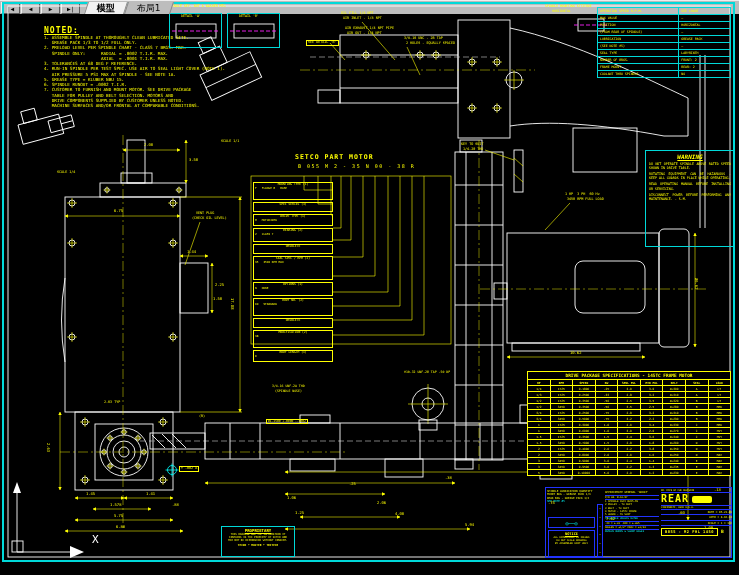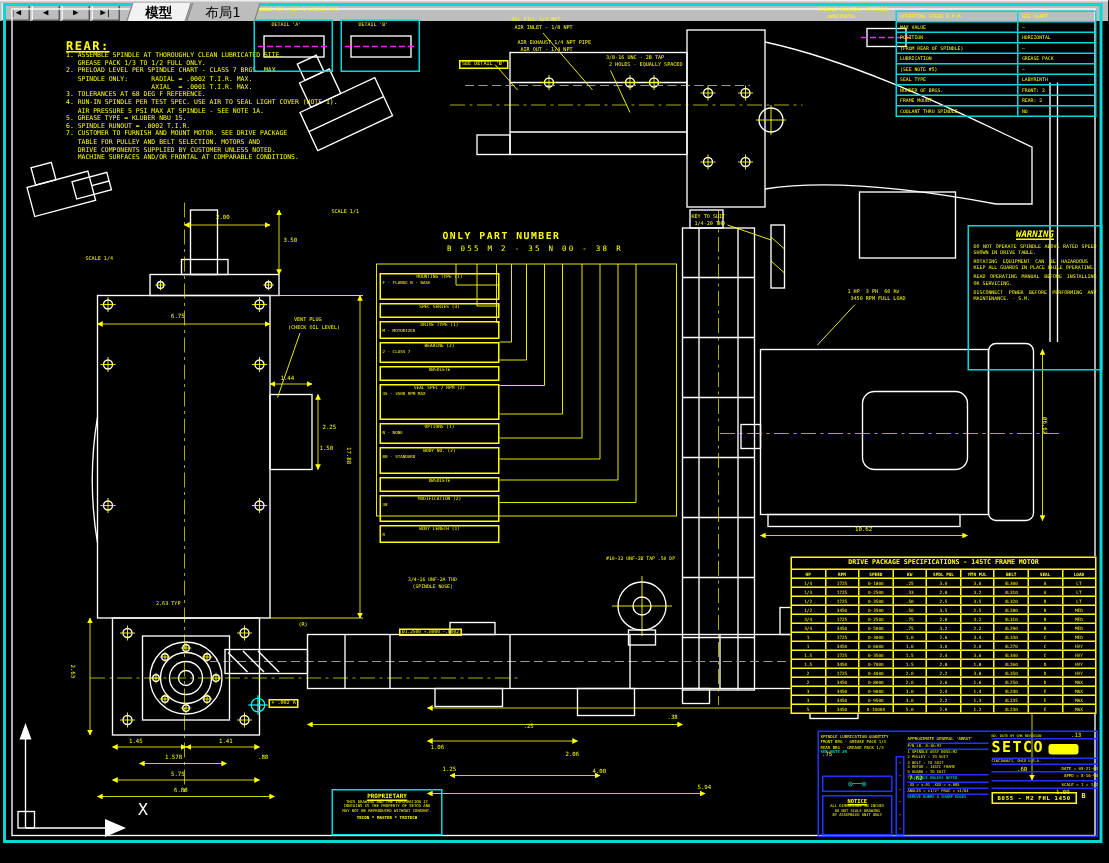--- a/index.html
+++ b/index.html
@@ -307,21 +307,21 @@
       <line x1="17" y1="552" x2="72" y2="552" class="sw"></line>
       <polygon points="84,552 70,546 70,558" fill="#fff"></polygon>
       <rect x="12" y="541" width="11" height="11" class="sw"></rect>
     </g>
   </svg>
 
   <div class="cyan-frame"></div>
 
 
   <div id="notes" class="blk">
-    <div class="notes-title">REAR:</div>
+    <div class="notes-title">NOTED:</div>
     <div id="notes-lines">
         <div class="note-line">1. ASSEMBLE SPINDLE AT THOROUGHLY CLEAN LUBRICATED SITE.</div>
         <div class="note-line">   GREASE PACK 1/3 TO 1/2 FULL ONLY.</div>
         <div class="note-line">2. PRELOAD LEVEL PER SPINDLE CHART - CLASS 7 BRGS. MAX.</div>
         <div class="note-line">   SPINDLE ONLY:      RADIAL = .0002 T.I.R. MAX.</div>
         <div class="note-line">                      AXIAL  = .0001 T.I.R. MAX.</div>
         <div class="note-line">3. TOLERANCES AT 68 DEG F REFERENCE.</div>
         <div class="note-line">4. RUN-IN SPINDLE PER TEST SPEC. USE AIR TO SEAL LIGHT COVER (NOTE 1).</div>
         <div class="note-line">   AIR PRESSURE 5 PSI MAX AT SPINDLE - SEE NOTE 1A.</div>
         <div class="note-line">5. GREASE TYPE = KLUBER NBU 15.</div>
@@ -384,21 +384,21 @@
   <div id="warning" class="blk">
     <div class="warn-title">WARNING</div>
     <div id="warning-body">
         <div class="warn-p">DO NOT OPERATE SPINDLE ABOVE RATED SPEED SHOWN IN DRIVE TABLE.</div>
         <div class="warn-p">ROTATING EQUIPMENT CAN BE HAZARDOUS - KEEP ALL GUARDS IN PLACE WHILE OPERATING.</div>
         <div class="warn-p">READ OPERATING MANUAL BEFORE INSTALLING OR SERVICING.</div>
         <div class="warn-p">DISCONNECT POWER BEFORE PERFORMING ANY MAINTENANCE. - S.M.</div>
       </div>
   </div>
 
-  <div id="pn-title" class="blk">ONLY PART NUMBER</div>
+  <div id="pn-title" class="blk">SETCO PART MOTOR</div>
   <div id="pn-code" class="blk">B 055 M 2 - 35 N 00 - 38 R</div>
   <div id="pn-fields" class="blk">
       <div class="pn-field" style="height: 16px;">
         <div class="pn-label">MOUNTING TYPE (1)</div>
         <div class="pn-sub">F - FLANGE  B - BASE</div>
       </div>
       <div class="pn-field" style="height: 8px;">
         <div class="pn-label">SPEC SERIES (3)</div>
       </div>
       <div class="pn-field" style="height: 10px;">
@@ -668,21 +668,21 @@
       <div id="tol-lines">
           <div class="tol-line cyantx">TOLERANCE UNLESS NOTED</div>
           <div class="tol-line">.XX = ±.01   .XXX = ±.005</div>
           <div class="tol-line">ANGLES = ±1/2°  FRAC = ±1/64</div>
           <div class="tol-line cyantx">REMOVE BURRS &amp; SHARP EDGES</div>
         </div>
     </div>
     <div id="tb-right" class="sub">
       <div class="rev-row">NO.  DATE  BY  CHK  REVISION</div>
       <div class="logo-row">
-        <span class="logo-text">SETCO</span>
+        <span class="logo-text">REAR</span>
         <span class="logo-mark"></span>
       </div>
       <div class="cmp-sub">CINCINNATI, OHIO  U.S.A.</div>
       <div id="tb-fields">
           <div class="fld-row">DATE = 05-21-03</div>
           <div class="fld-row">APPD = 8-16-94</div>
           <div class="fld-row">SCALE = 1 = 1/2</div>
         </div>
       <div class="dwg-row">
         <span class="dwg-num">B055 - M2 FHL 1450</span>

